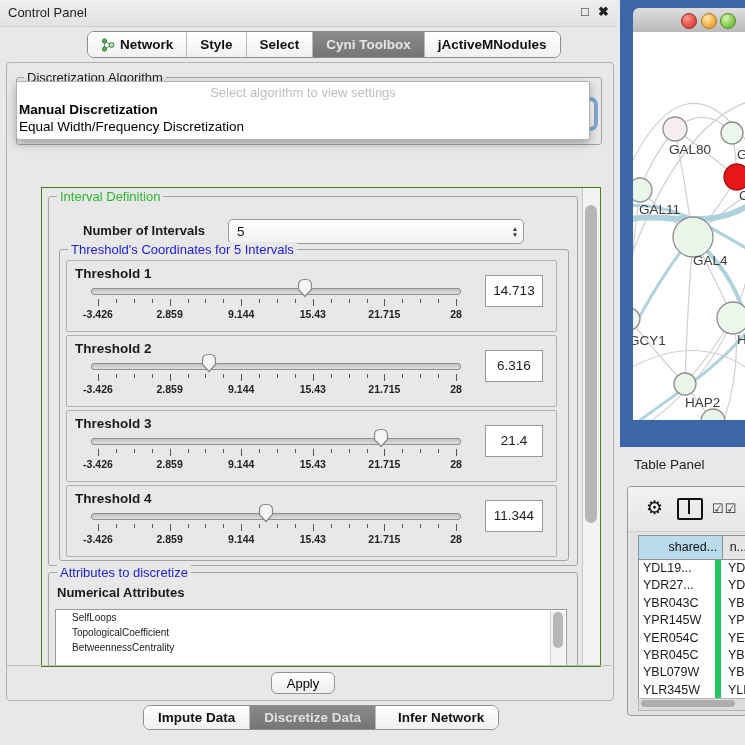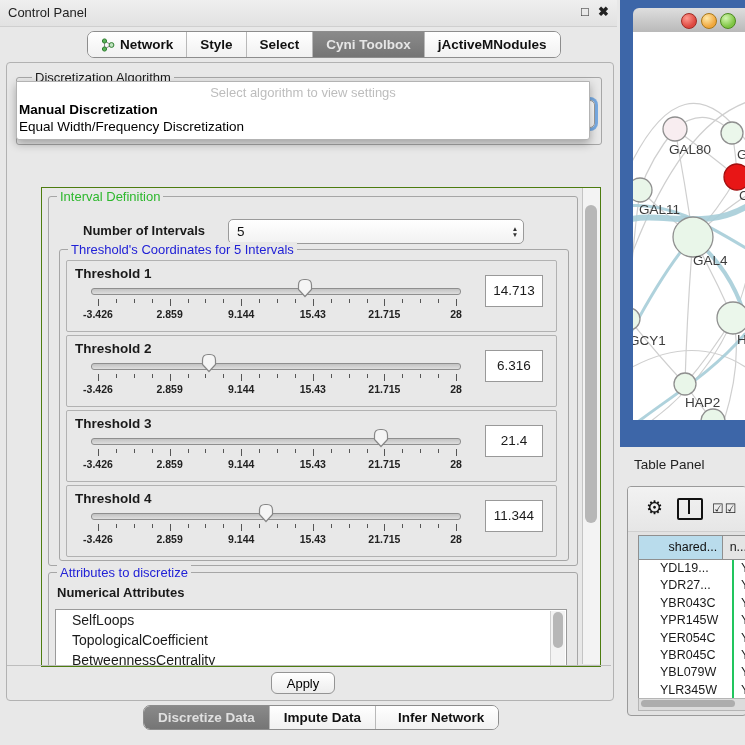--- a/index.html
+++ b/index.html
@@ -70,21 +70,21 @@
   .tick{position:absolute;width:1px;background:#555;}
   .tick-label{position:absolute;width:44px;text-align:center;font-size:10.5px;font-weight:bold;color:#222;}
   .thr-value{position:absolute;left:418px;top:14px;width:56px;height:30px;background:#fff;
              border:1px solid #999;text-align:center;line-height:30px;font-size:13.5px;}
 
   #attr-group{left:6px;top:384px;width:528px;height:130px;}
   #attr-title{left:8px;top:-8px;color:#2121d6;}
   #attr-sub{left:8px;top:12px;font-weight:bold;}
   #attrList{left:6px;top:36px;width:510px;height:90px;background:#fff;border:1px solid #9a9a9a;
             overflow:hidden;}
-  .attr-item{padding:2px 0 2px 16px;font-size:14px;cursor:pointer;}
+  .attr-item{padding:2px 0 2px 16px;font-size:10px;cursor:pointer;}
   #attr-vscroll{position:absolute;right:1px;top:1px;width:14px;height:88px;background:#f3f3f3;
                 border-left:1px solid #d0d0d0;}
   #attr-vthumb{position:absolute;left:2px;top:1px;width:10px;height:36px;background:#b7b7b7;border-radius:5px;}
 
   #apply-row{left:0px;top:602px;width:604px;height:34px;border-top:1px solid #bdbdbd;}
   #apply-btn{position:absolute;left:264px;top:6px;width:64px;height:22px;background:linear-gradient(#ffffff,#ededed);
              border:1px solid #949494;border-radius:6px;font-size:13px;font-family:"Liberation Sans",sans-serif;
              cursor:pointer;}
 
   #bottomTabs{left:143px;top:705px;height:23px;display:flex;border:1px solid #8d8d8d;border-radius:7px;
@@ -116,22 +116,22 @@
   #split-icon::after{content:"";position:absolute;left:9px;top:0;width:2px;height:14px;background:#111;}
   #check-icons{left:84px;top:14px;font-size:13px;letter-spacing:1px;color:#222;cursor:pointer;}
 
   #node-table{left:10px;top:48px;width:108px;height:163px;background:#fff;border:1px solid #8f8f8f;
               border-bottom:none;overflow:hidden;}
   #tbl-header{display:flex;height:23px;border-bottom:1px solid #8f8f8f;}
   #tbl-h1{width:72px;background:#b9dcec;border-right:1px solid #8f8f8f;text-align:center;
           line-height:23px;font-size:12.5px;color:#111;cursor:pointer;padding-left:25px;}
   #tbl-h2{flex:1;background:#e4e4e4;line-height:23px;padding-left:7px;font-size:12.5px;cursor:pointer;}
   .trow{display:flex;height:17.4px;cursor:pointer;}
-  .tc1{width:72px;padding-left:4px;border-right:2px solid #22c55e;font-size:12.5px;line-height:17.4px;
-       white-space:nowrap;overflow:hidden;margin-left:17px;}
+  .tc1{width:72px;padding-left:4px;border-right:6px solid #22c55e;font-size:12.5px;line-height:17.4px;
+       white-space:nowrap;overflow:hidden;}
   .tc2{flex:1;padding-left:7px;font-size:12.5px;line-height:17.4px;white-space:nowrap;overflow:hidden;}
   #tp-hscroll{left:10px;top:211px;width:108px;height:11px;background:#dcdcdc;border:1px solid #b5b5b5;}
   #tp-hthumb{position:absolute;left:2px;top:1px;width:94px;height:7px;background:#adadad;border-radius:4px;}
 
   svg text{font-family:"Liberation Sans",sans-serif;}
 </style>
 </head>
 <body>
 
 <div id="screen">
@@ -166,21 +166,21 @@
           <span>Cyni Toolbox</span>
         </div>
         <div class="tab">
           <span>jActiveMNodules</span>
         </div>
       </nav>
 
     <div class="abs" id="outer-panel">
 
       <div class="gbox" id="algo-box" style="left:9px;top:14px;width:584px;height:66px;">
-        <span class="group-title" style="left:15px;top:-8px;">Discretization Algorithm</span>
+        <span class="group-title" style="left:7px;top:-8px;">Discretization Algorithm</span>
         <div class="combo focus-ring" style="left:10px;top:22px;width:566px;height:26px;">
           <span class="combo-text"></span>
           <span class="steppers">
             <span>▲</span>
               <span>▼</span>
           </span>
         </div>
       </div>
 
       <div class="abs" id="popup" style="top:18px;">
@@ -366,22 +366,22 @@
           <div class="abs" id="main-vthumb"></div>
         </div>
       </div>
 
       <div class="abs" id="apply-row">
         <button id="apply-btn">Apply</button>
       </div>
     </div>
 
     <nav class="abs" id="bottomTabs">
+        <div class="btab">Impute Data</div>
         <div class="btab selected">Discretize Data</div>
-        <div class="btab">Impute Data</div>
         <div class="btab">Infer Network</div>
       </nav>
   </section>
 
   <section class="abs" id="net-window">
     <div class="abs" id="net-titlebar">
       <span class="light" id="light-red"></span>
       <span class="light" id="light-yellow"></span>
       <span class="light" id="light-green"></span>
     </div>

